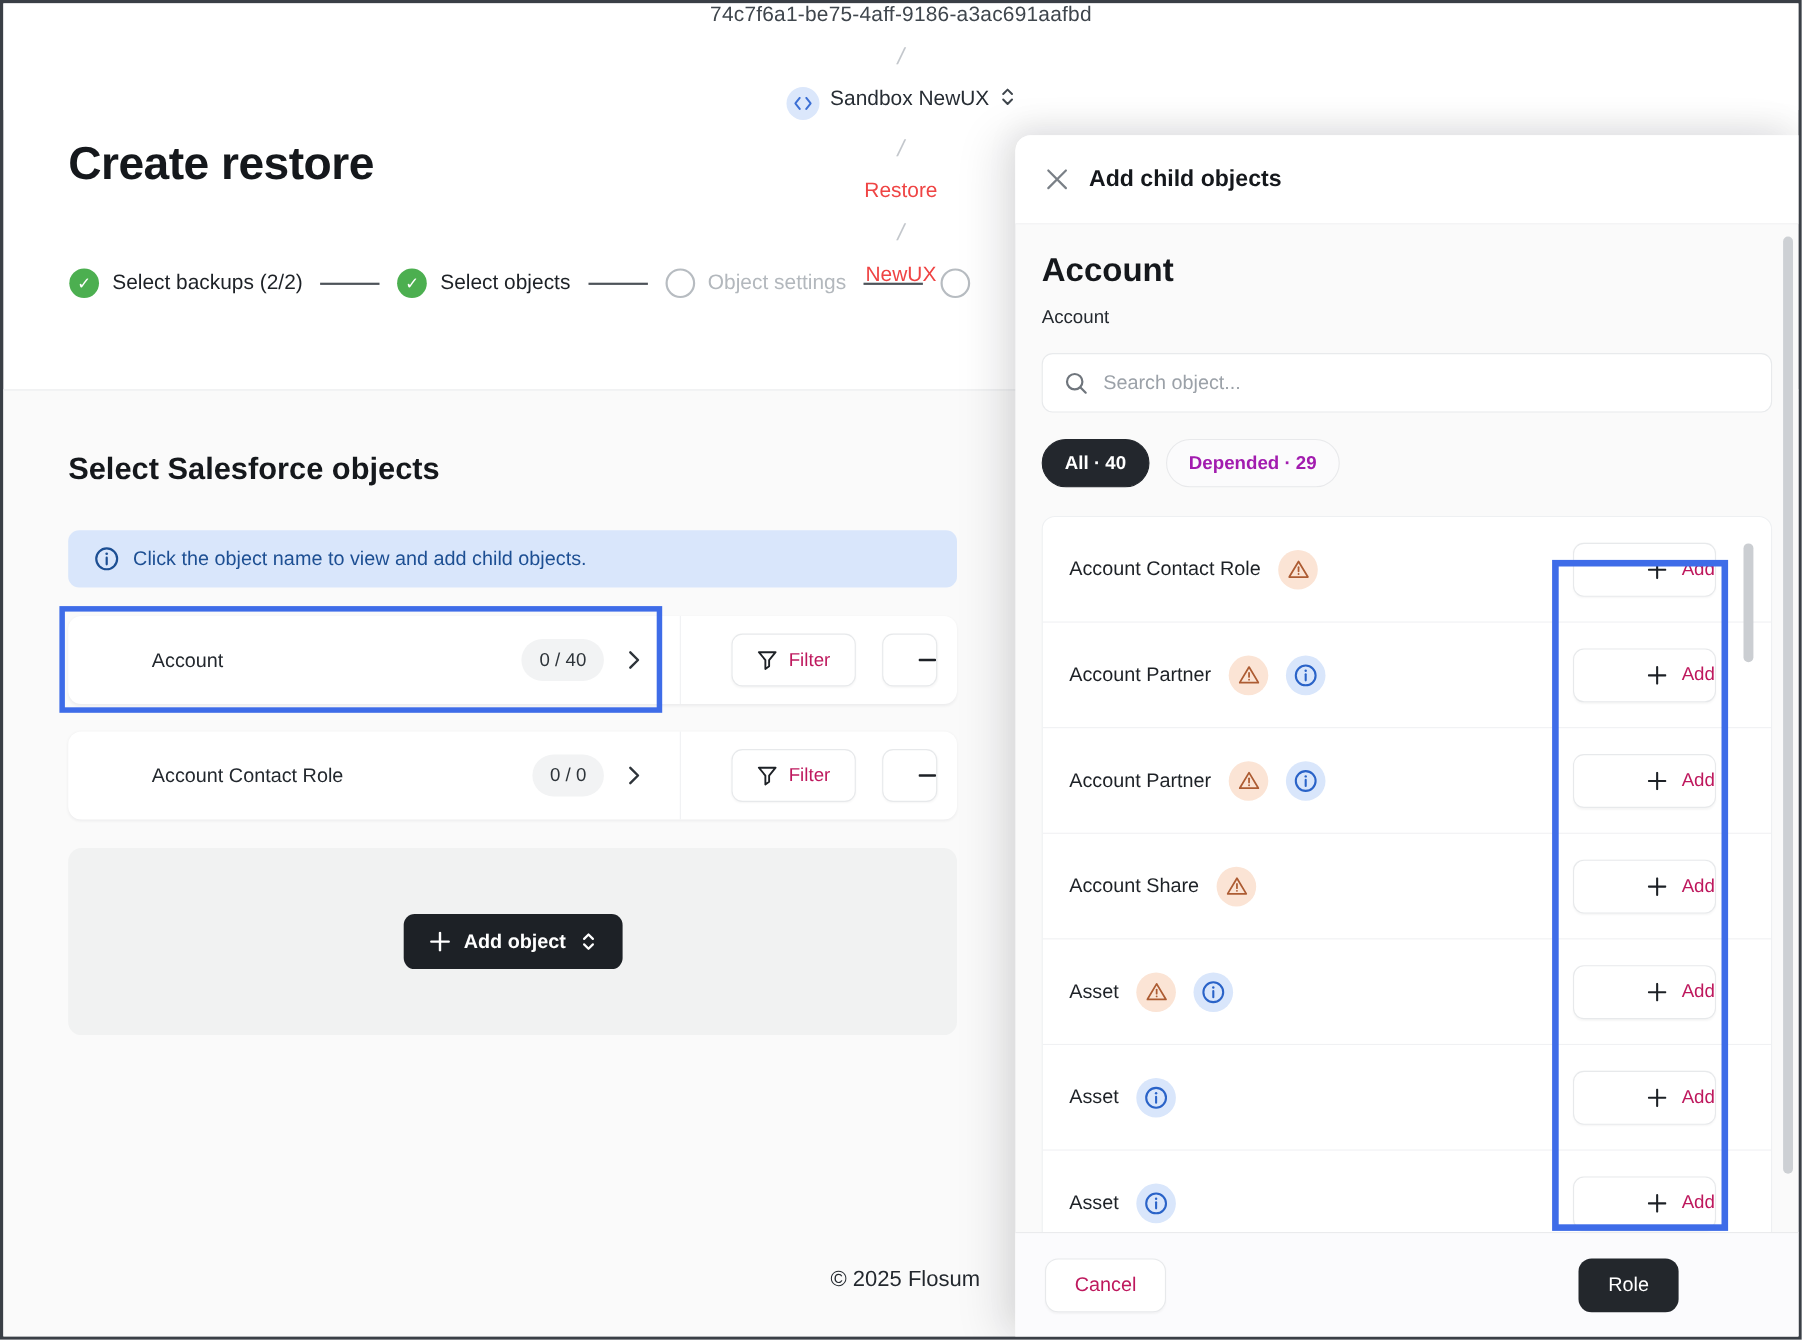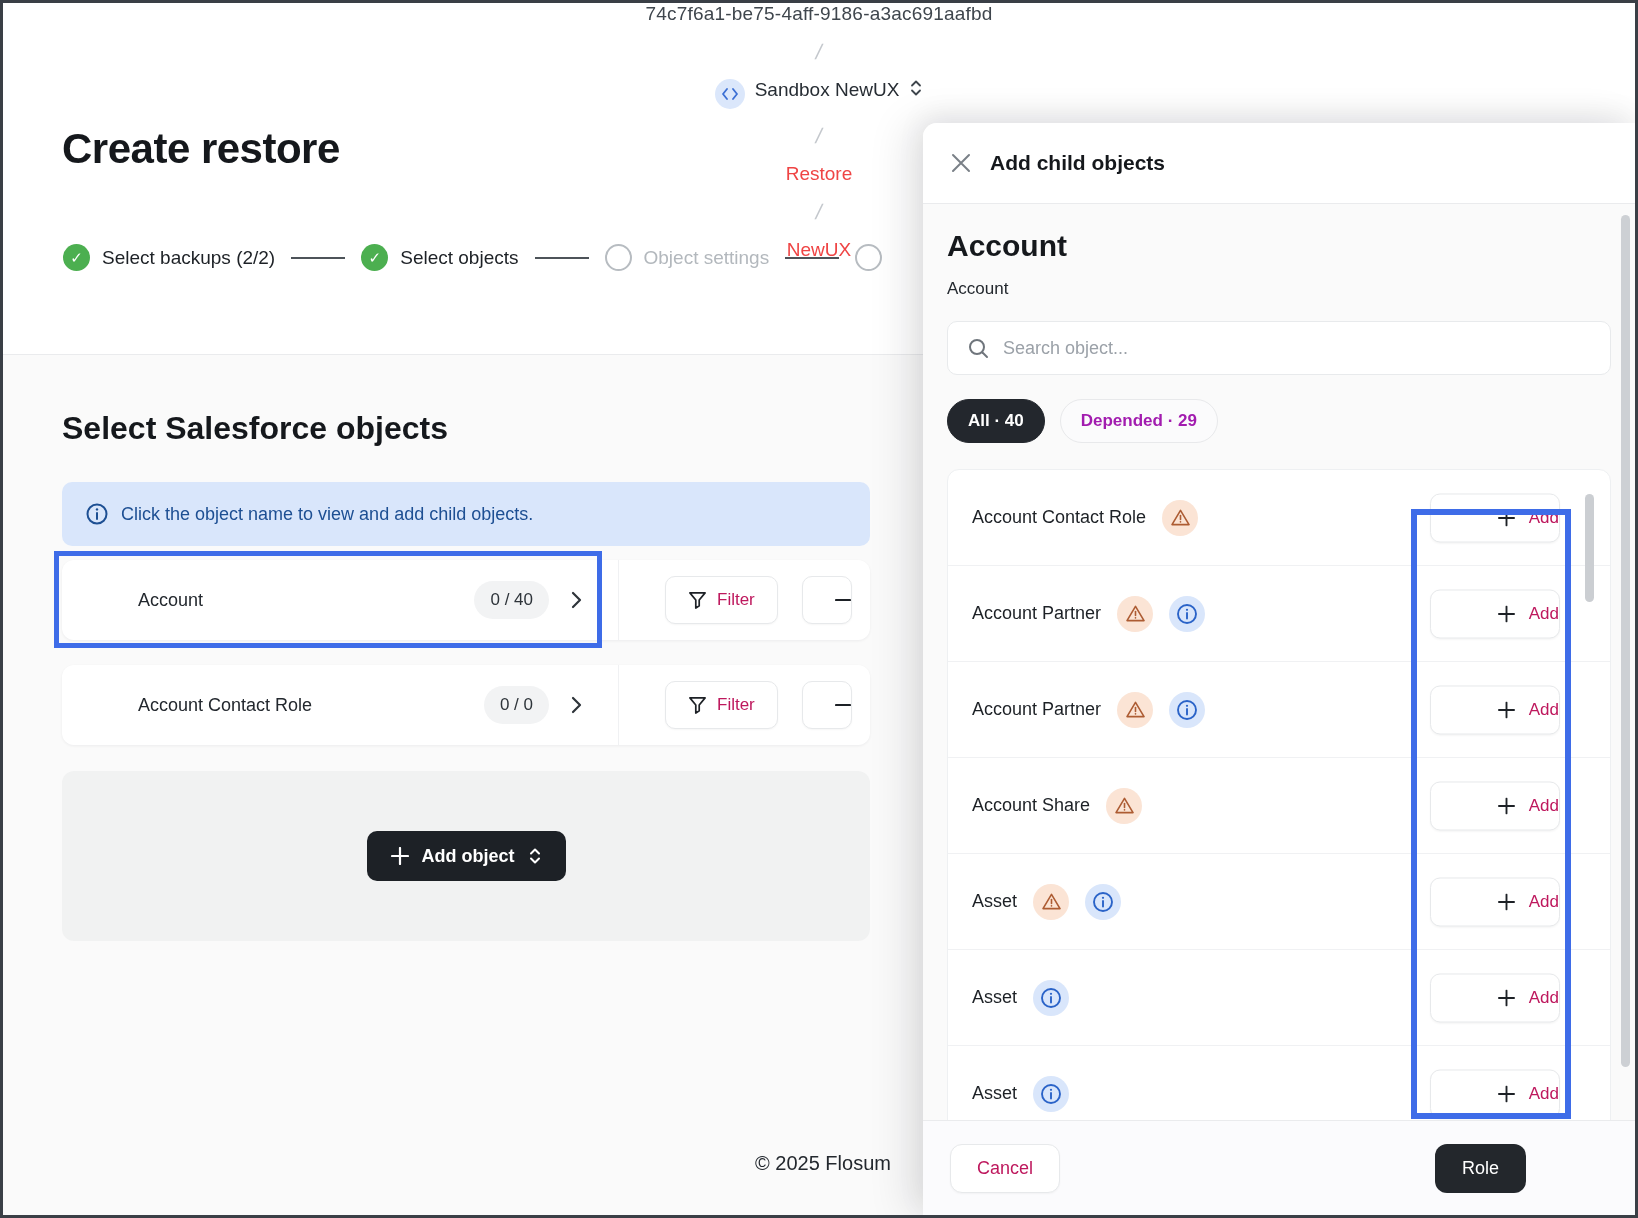--- a/index.html
+++ b/index.html
@@ -31,22 +31,22 @@
   .step { display:flex; align-items:center; gap:12px; }
   .step-circle { width:27px; height:27px; border-radius:50%; flex:none;
     display:flex; align-items:center; justify-content:center; }
   .step-done .step-circle { background:#4caf50; color:#fff; font-size:15px; }
   .step-upcoming .step-circle { border:2px solid #b7bcc1; background:transparent; }
   .step-label { font-size:19px; color:#1d2126; white-space:nowrap; }
   .step-upcoming .step-label { color:#b3b8bd; }
   .connector { width:54px; height:2px; background:#4d5359; flex:none; }
   .main-lower { position:absolute; top:351px; left:0; right:0; bottom:0;
     background:#fafafa; border-top:1px solid #eaebed; }
-  .section-title { position:absolute; left:59px; top:407px; font-size:32px; font-weight:bold; color:#15181c; }
-  .banner { position:absolute; left:59px; top:479px; width:808px; height:64px; background:#d9e6fb;
+  .section-title { position:absolute; left:59px; top:407px; font-size:28px; font-weight:bold; color:#15181c; }
+  .banner { position:absolute; left:59px; top:479px; width:808px; height:52px; background:#d9e6fb;
     border-radius:10px; display:flex; align-items:center; gap:13px; padding:0 24px;
     color:#1d4f93; font-size:18px; }
   .obj-row { position:absolute; left:59px; width:808px; height:80px; background:#fff; border-radius:12px;
     box-shadow:0 1px 3px rgba(20,24,30,.06); display:flex; align-items:center; }
   .obj-row.r1 { top:557px; } .obj-row.r2 { top:662px; }
   .obj-left { width:557px; align-self:stretch; display:flex; align-items:center;
     padding:0 36px 0 76px; border-right:1px solid #f0f1f3; cursor:pointer; }
   .obj-name { font-size:18px; color:#23282e; flex:1; }
   .obj-count { background:#f2f3f4; border-radius:999px; padding:9px 16px; font-size:17px; color:#2e343a; }
   .obj-chevron { margin-left:22px; color:#2e343a; display:flex; }

